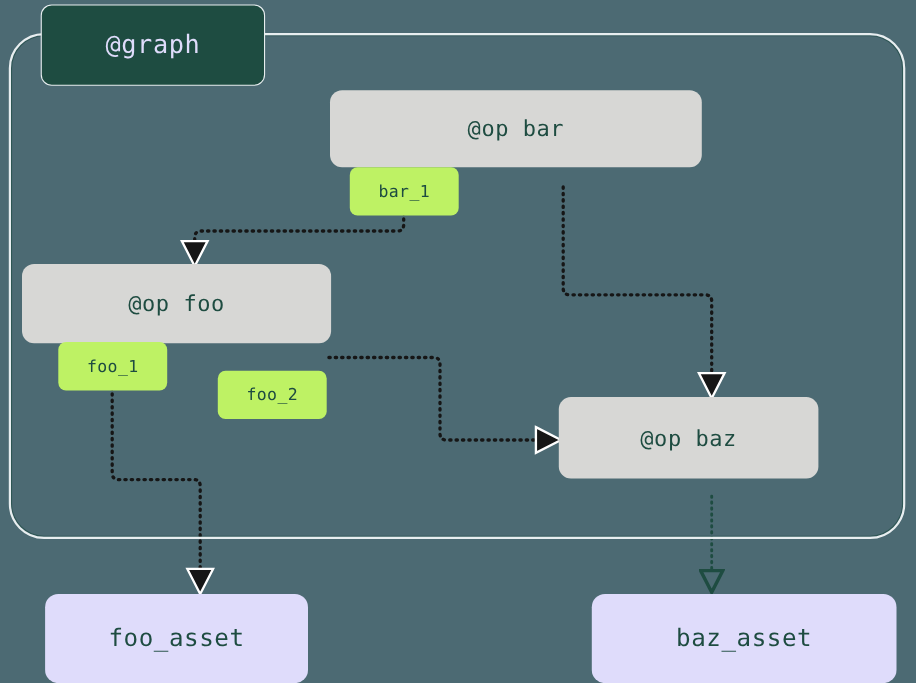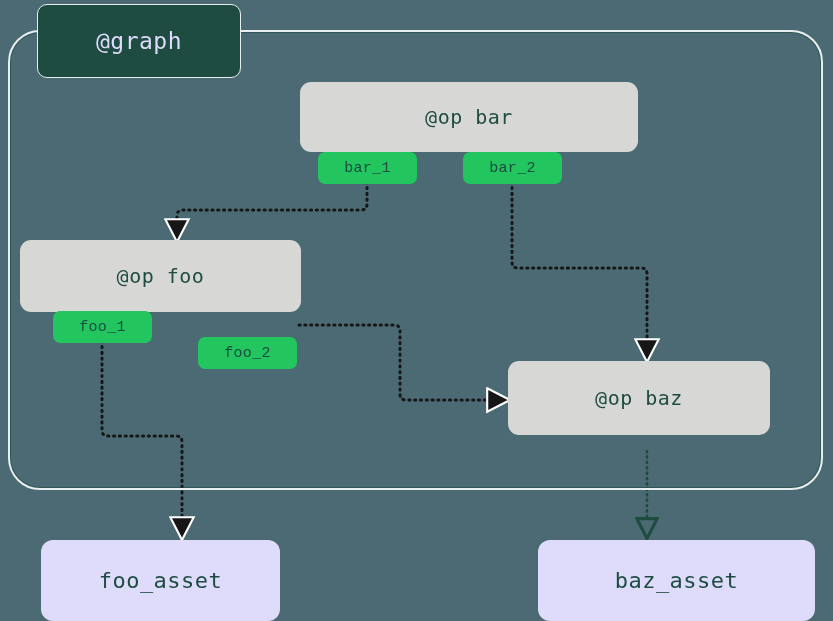--- a/index.html
+++ b/index.html
@@ -70,50 +70,49 @@
     bottom: 0;
     display: flex;
     align-items: center;
     justify-content: center;
     color: #1e4c41;
     font-size: 20px;
     letter-spacing: 0.5px;
   }
   .port {
     position: absolute;
-    background: #22c55e;
+    background: #bef264;
     border-radius: 7px;
-    height: 32px;
+    height: 44px;
     display: flex;
     align-items: center;
     justify-content: center;
     color: #1e4c41;
     font-size: 15px;
     letter-spacing: 0.3px;
     box-sizing: border-box;
-    font-family: Liberation Mono, monospace;
   }
 
   
   .asset-node {
     position: absolute;
     background: #dfdcfb;
     border-radius: 12px;
     box-sizing: border-box;
     display: flex;
     align-items: center;
     justify-content: center;
     color: #1e4c41;
     font-size: 22px;
     letter-spacing: 0.5px;
   }
 
   #node-op-bar   { left: 300px; top: 82px;  width: 338px; height: 70px; }
   #node-op-foo   { left: 20px;  top: 240px; width: 281px; height: 72px; }
-  #node-op-baz   { left: 508px; top: 361px; width: 262px; height: 74px; }
+  #node-op-baz   { left: 508px; top: 361px; width: 236px; height: 74px; }
 
   #port-bar-1 { left: 318px; top: 152px; width: 99px; }
   #port-bar-2 { left: 463px; top: 152px; width: 99px; }
   #port-foo-1 { left: 53px;  top: 311px; width: 99px; }
   #port-foo-2 { left: 198px; top: 311px; width: 99px; margin-top: 26px; }
   #port-baz-1 { left: 598px; top: 433px; width: 99px; }
 
   #node-foo-asset { left: 41px;  top: 540px; width: 239px; height: 81px; }
   #node-baz-asset { left: 508px; top: 540px; width: 277px; height: 81px; margin-left: 30px; }
 </style>
@@ -148,23 +147,20 @@
   <div class="graph-label">
     <span>@graph</span>
   </div>
 
   <div class="op-node" id="node-op-bar">
     <span class="op-title">@op bar</span>
   </div>
   <div class="port" id="port-bar-1">
     <span>bar_1</span>
   </div>
-  <div class="port" id="port-bar-2">
-    <span>bar_2</span>
-  </div>
 
   <div class="op-node" id="node-op-foo">
     <span class="op-title">@op foo</span>
   </div>
   <div class="port" id="port-foo-1">
     <span>foo_1</span>
   </div>
   <div class="port" id="port-foo-2">
     <span>foo_2</span>
   </div>

